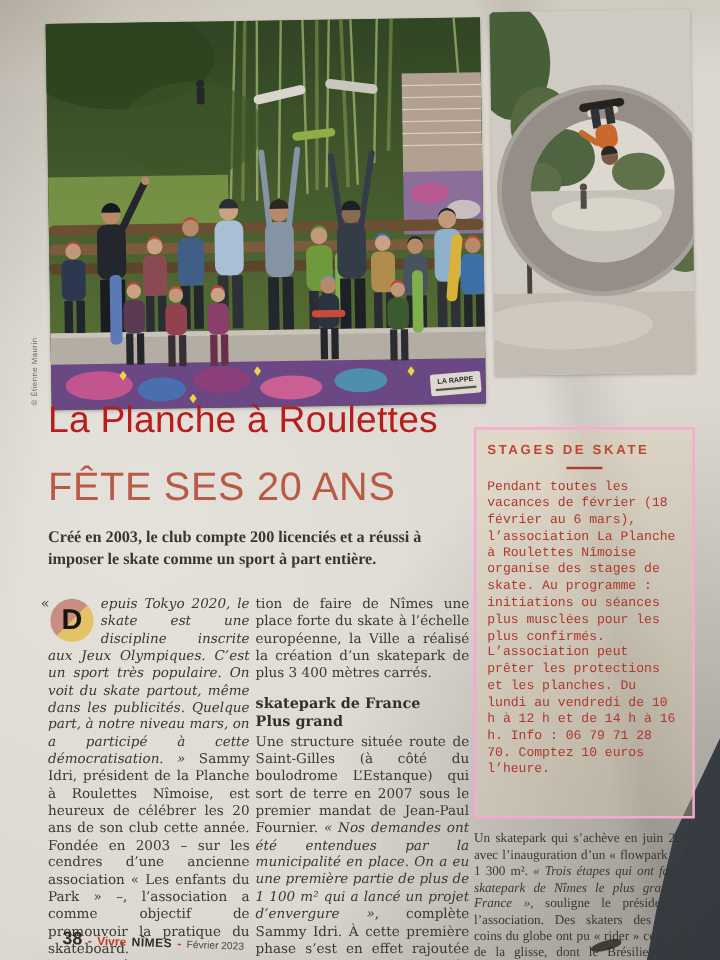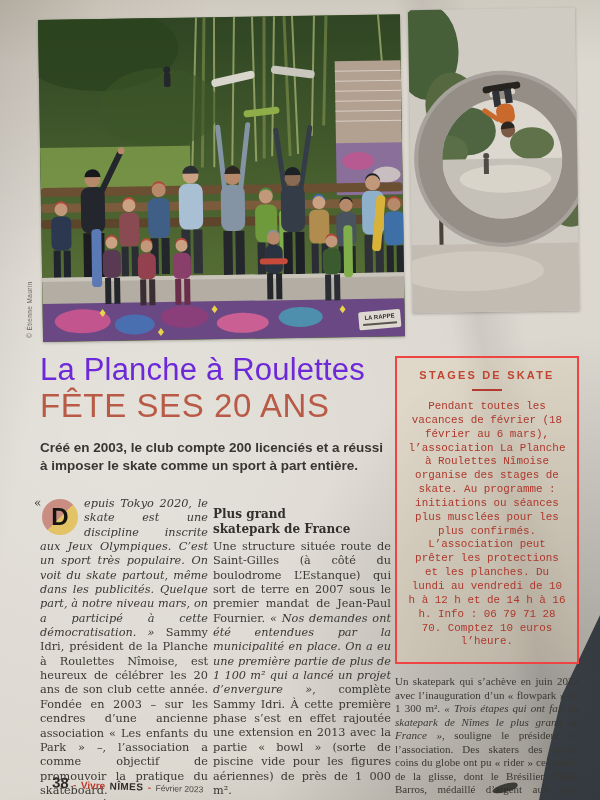--- a/index.html
+++ b/index.html
@@ -25,45 +25,45 @@
 
   
   .photo-row{position:absolute;left:38px;top:20px;transform:rotate(-0.9deg);}
   .photo-left{position:absolute;left:0;top:0;width:362px;height:322px;background:#49632f;box-shadow:0 1px 3px rgba(0,0,0,.25);}
   .photo-right{position:absolute;left:370px;top:-4px;width:167px;height:303px;background:#cbc6bf;box-shadow:0 1px 3px rgba(0,0,0,.25);}
   .photo-left svg,.photo-right svg{display:block;width:100%;height:100%;}
   .credit{position:absolute;left:26px;top:338px;transform-origin:0 0;transform:rotate(-90deg);
     font-size:6.5px;letter-spacing:.4px;color:#6b675f;white-space:nowrap;}
 
   
-  .title{position:absolute;left:40px;top:352px;font-size:31px;font-weight:400;color:#6d28d9;letter-spacing:.2px;}
+  .title{position:absolute;left:40px;top:332px;font-size:31px;font-weight:400;color:#b91c1c;letter-spacing:.2px;}
   .subtitle{position:absolute;left:40px;top:387px;font-size:33px;font-weight:400;color:#b95a46;letter-spacing:.6px;}
   .lead{position:absolute;left:40px;top:439px;width:354px;
-    font-family:Liberation Sans, sans-serif;font-weight:700;font-size:13.5px;line-height:1.34;color:#393631;}
+    font-family:Liberation Serif, serif;font-weight:700;font-size:13.5px;line-height:1.34;color:#393631;}
 
   
   .bodycol{position:absolute;top:497px;font-family:"DejaVu Serif", serif;
     font-size:11.3px;line-height:1.27;color:#3a3833;text-align:justify;}
   .col1{left:40px;width:168px;}
   .col2{left:213px;width:178px;}
   .bodycol p{margin:0;}
   .it{font-style:italic;}
   .qp{position:relative;}
   .openq{position:absolute;left:-6px;top:-1px;font-size:12px;}
   .dropcap{float:left;width:36px;height:36px;border-radius:50%;margin:2px 6px 1px 2px;
     background:linear-gradient(135deg,#c98d82 50%,#e2c365 50%);
     color:#171511;font-family:"Liberation Sans",sans-serif;font-weight:800;font-size:24px;
     text-align:center;line-height:36px;}
   .subhead{font-family:"DejaVu Serif", serif;font-weight:700;font-size:12px;line-height:1.25;
     color:#33302b;margin:10px 0 3px;text-align:left;}
 
   
   .col3{position:absolute;left:395px;top:356px;width:184px;}
-  .stages-box{border:2px solid #ef4444;background:rgba(224,210,175,.30);
-    padding:11px 9px 13px;text-align:center;}
+  .stages-box{border:2px solid #f9a8d4;background:rgba(224,210,175,.30);
+    padding:11px 9px 31px;text-align:left;}
   .stages-title{font-weight:700;font-size:11px;letter-spacing:2.2px;color:#c14531;}
   .stages-divider{width:30px;height:2px;background:#b23a2e;margin:8px auto 9px;}
   .stages-body{font-family:Liberation Mono, monospace;font-size:10.9px;line-height:1.27;color:#ad382c;}
   .col3 .para{margin-top:11px;font-family:Liberation Serif, serif;font-size:11px;line-height:1.23;
     text-align:justify;color:#3a3833;}
 
   
   .footer{position:absolute;left:52px;top:776px;transform:rotate(1.8deg);white-space:nowrap;}
   .page-num{font-weight:800;font-size:15px;color:#2e2c28;}
   .f-sep{color:#c0392b;font-weight:700;font-size:10px;}
@@ -350,23 +350,24 @@
     <p class="qp">
       <span class="openq">«</span>
       <span class="dropcap">D</span>
       <span class="it">epuis Tokyo 2020, le skate est une discipline inscrite aux Jeux Olympiques. C’est un sport très populaire. On voit du skate partout, même dans les publicités. Quelque part, à notre niveau mars, on a participé à cette démocratisation. »</span>
       <span> Sammy Idri, président de la Planche à Roulettes Nîmoise, est heureux de célébrer les 20 ans de son club cette année. Fondée en 2003 – sur les cendres d’une ancienne association « Les enfants du Park » –, l’association a comme objectif de promouvoir la pratique du skateboard.</span>
     </p>
     <p>Un pari réussi puisque, 20 ans plus tard, l’asso compte 200 licenciés, âgés de 5 ans à 45 ans et 6 professeurs de skate diplômés d’État. À la suite du souhait de l’associa-</p>
   </div>
 
   <div class="bodycol col2">
+    <p>tion de faire de Nîmes une place forte du skate à l’échelle européenne, la Ville a réalisé la création d’un skatepark de plus 3 400 mètres carrés.</p>
     <div class="subhead">
+      <div>skatepark de France</div>
       <div>Plus grand</div>
-      <div>skatepark de France</div>
     </div>
     <p>
       <span>Une structure située route de Saint-Gilles (à côté du boulodrome L’Estanque) qui sort de terre en 2007 sous le premier mandat de Jean-Paul Fournier. </span><span class="it">« Nos demandes ont été entendues par la municipalité en place. On a eu une première partie de plus de 1 100 m² qui a lancé un projet d’envergure »</span><span>, complète Sammy Idri. À cette première phase s’est en effet rajoutée une extension en 2013 avec la partie « bowl » (sorte de piscine vide pour les figures aériennes) de près de 1 000 m².</span>
     </p>
   </div>
 
   <div class="col3">
     <div class="stages-box">
       <div class="stages-title">STAGES DE SKATE</div>
       <div class="stages-divider"></div>

